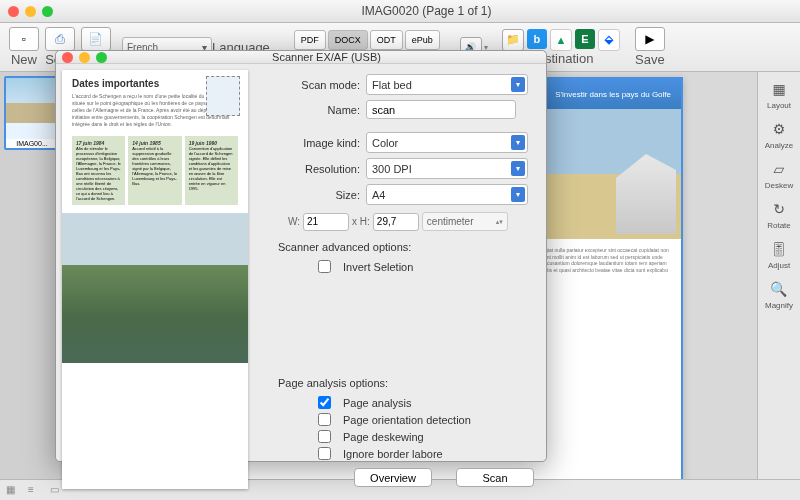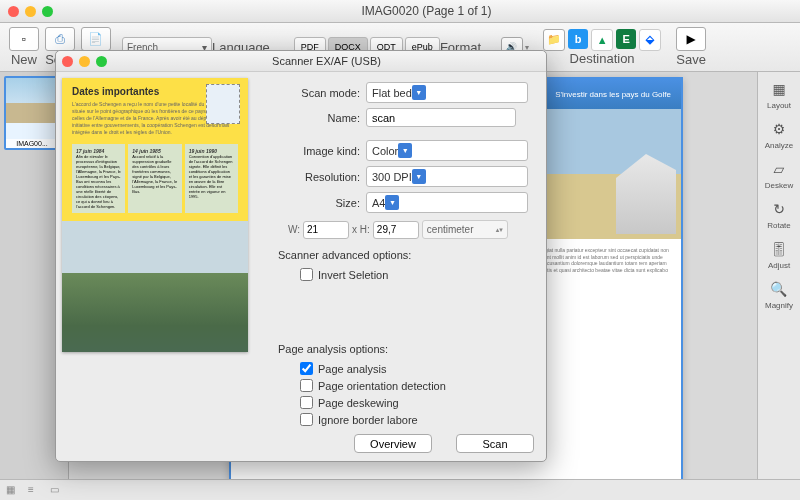--- a/index.html
+++ b/index.html
@@ -38,40 +38,40 @@
 .rbtn .ric{width:24px;height:22px;display:flex;align-items:center;justify-content:center;font-size:14px;color:#555}
 .rlbl{font-size:8px;color:#555}
 .bot{height:20px;background:#e8e8e8;border-top:1px solid #b8b8b8;display:flex;align-items:center;padding:0 6px;gap:8px}
 .bb{width:14px;height:12px;color:#888;font-size:10px}
 
 .dlg{position:absolute;top:50px;left:55px;width:490px;height:410px;background:#ececec;border:1px solid #999;border-radius:5px;box-shadow:0 8px 30px rgba(0,0,0,.35);display:flex;flex-direction:column}
 .dtitle{height:20px;display:flex;align-items:center;border-bottom:1px solid #ccc;background:linear-gradient(#f5f5f5,#e5e5e5);border-radius:5px 5px 0 0}
 .dtc{flex:1;text-align:center;font-size:11px;color:#333}
 .dbody{flex:1;display:flex}
 .dprev{width:198px;padding:6px;position:relative}
-.dpage{width:186px;height:274px;background:#fde047;box-shadow:0 1px 3px rgba(0,0,0,.3);position:relative;overflow:hidden}
+.dpage{width:186px;height:419px;background:#ffffff;box-shadow:0 1px 3px rgba(0,0,0,.3);position:relative;overflow:hidden}
 .dp-head{padding:8px 10px 4px}
 .dp-title{font-size:10px;font-weight:bold;color:#333;margin-bottom:4px}
 .dp-txt{font-size:5px;color:#666;line-height:1.4}
 .dp-cards{display:flex;gap:3px;padding:4px 10px}
 .card{flex:1;background:#d8e4cc;padding:4px;font-size:4px}
 .card b{font-size:5px;font-style:italic;color:#333}
 .dp-img{height:150px;background:linear-gradient(to bottom,#c8d8e0 0%,#c8d8e0 35%,#6a8a5a 35%,#4a6a48 70%,#4a6a58 100%);margin-top:4px;position:relative}
 .stamp{position:absolute;top:6px;right:8px;width:32px;height:38px;background:#e8f0f8;border:1px dashed #888}
 .dform{flex:1;padding:10px 12px 8px;font-size:11px;color:#333;display:flex;flex-direction:column}
 .frow{display:flex;align-items:center;margin-bottom:5px}
 .flbl{width:82px;text-align:right;padding-right:6px;color:#333}
-.fsel{flex:1;height:19px;background:#fff;border:1px solid #bbb;border-radius:3px;display:flex;align-items:center;padding:0 5px;justify-content:flex-start;font-size:11px;max-width:150px}
+.fsel{flex:1;height:19px;background:#fff;border:1px solid #bbb;border-radius:3px;display:flex;align-items:center;padding:0 5px;justify-content:space-between;font-size:11px;max-width:150px}
 .fsel .ar{width:14px;height:15px;background:#3b7dd8;border-radius:2px;color:#fff;display:flex;align-items:center;justify-content:center;font-size:8px;margin-right:-3px}
 .finp{flex:1;height:19px;background:#fff;border:1px solid #bbb;border-radius:3px;padding:0 5px;font-size:11px;max-width:150px;box-sizing:border-box}
 .wh{display:flex;align-items:center;gap:3px;font-size:10px;color:#666;margin:2px 0 8px 10px}
 .wh input{width:38px;height:16px;border:1px solid #bbb;border-radius:3px;padding:0 3px;font-size:10px}
 .wh .unit{width:76px;height:17px;border:1px solid #ccc;border-radius:3px;background:#f5f5f5;padding:0 4px;display:flex;align-items:center;justify-content:space-between;font-size:10px}
 .sect{font-size:11px;color:#333;margin:2px 0 5px}
-.chk{display:flex;align-items:center;gap:5px;font-size:11px;margin:2px 0 2px 22px;color:#333}
+.chk{display:flex;align-items:center;gap:12px;font-size:11px;margin:2px 0 2px 40px;color:#333}
 .chk input{width:13px;height:13px;margin:0}
 .dfoot{margin-top:auto;display:flex;justify-content:flex-end;gap:24px;padding-top:6px}
 .dbtn{width:78px;height:19px;background:#fff;border:1px solid #aaa;border-radius:4px;font-size:11px}
 </style>
 </head>
 <body>
 
 <div class="win">
   <div class="title">
     <div class="tl">
@@ -95,21 +95,21 @@
         <div class="ic">📄</div>
         <div class="tlbl">File</div>
       </div>
     <div style="display:flex;align-items:center;margin-left:6px">
       <div class="lang">
           <span>French</span>
           <span>▾</span>
         </div>
       <div class="tlbl">Language</div>
     </div>
-    <div style="display:flex;flex-direction:row;align-items:center;margin-left:20px">
+    <div style="display:flex;flex-direction:column;align-items:center;margin-left:20px">
       <div class="fmt">
         <button>PDF</button>
         <button class="act">DOCX</button>
         <button>ODT</button>
         <button>ePub</button>
       </div>
       <div class="tlbl">Format</div>
     </div>
     <div style="margin-left:16px;display:flex;align-items:center;gap:2px">
       <div class="ic" style="width:20px;height:18px;border:1px solid #aaa;border-radius:3px;background:#fff;font-size:9px;display:flex;align-items:center;justify-content:center">🔊</div>

